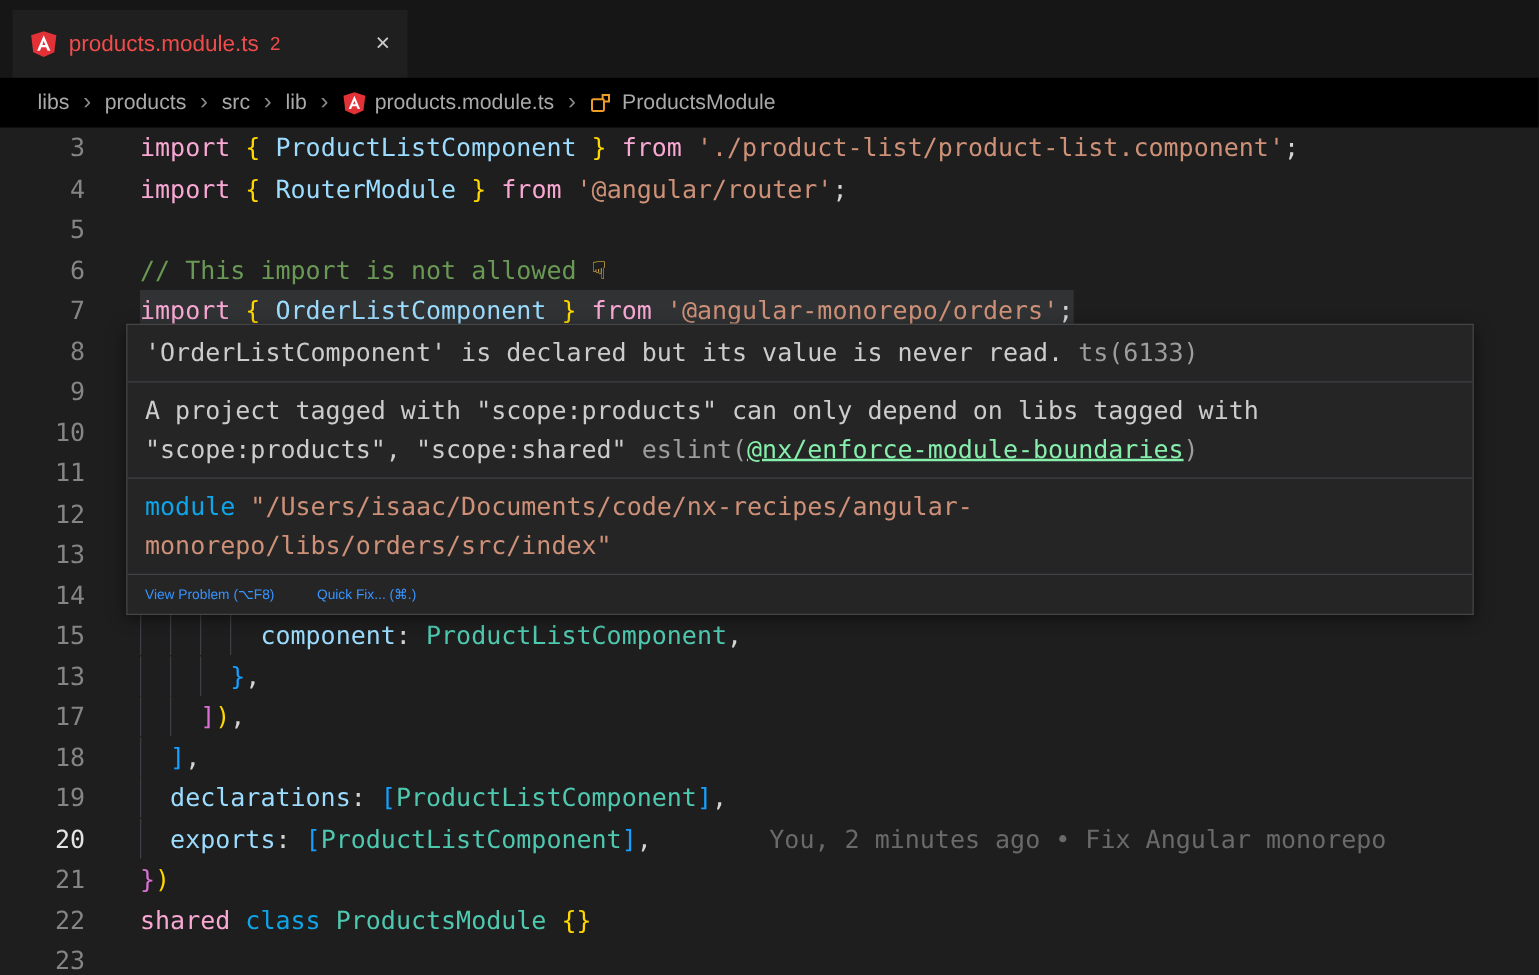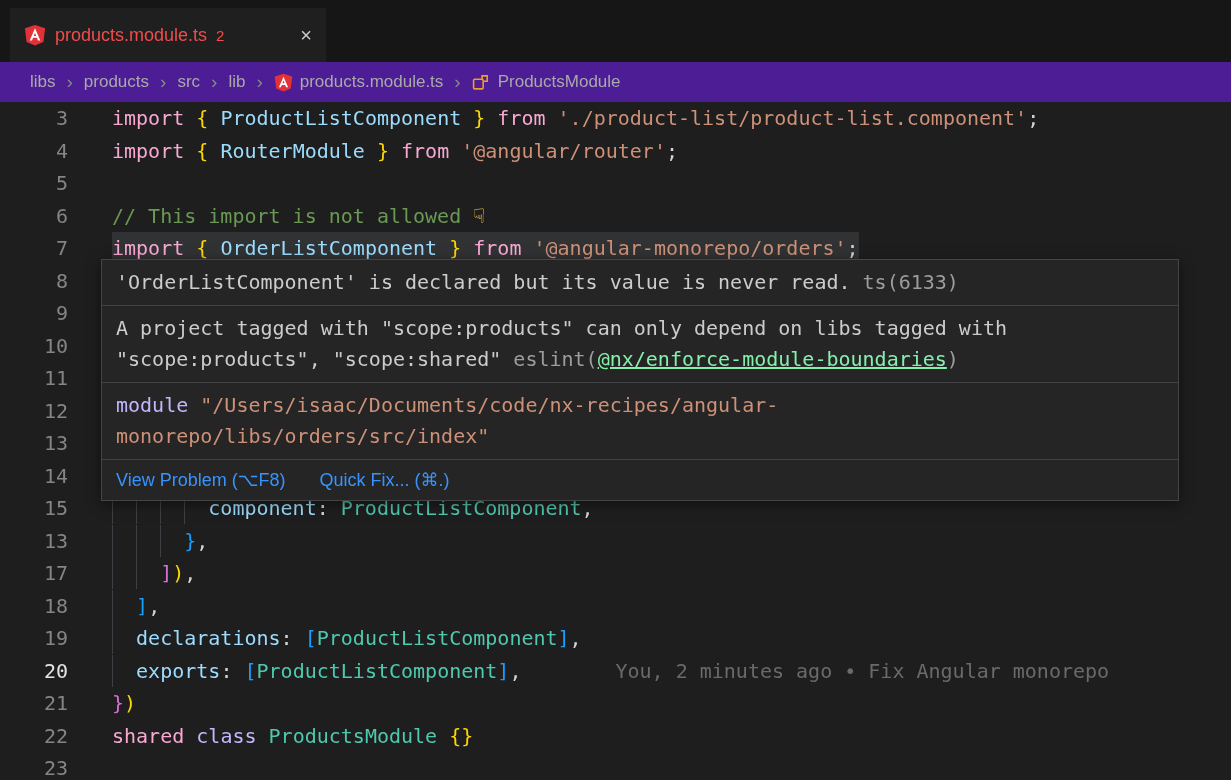--- a/index.html
+++ b/index.html
@@ -9,39 +9,39 @@
   
   .tab-bar { height:62px; background:#161616; position:relative; }
   .tab { position:absolute; left:10px; top:8px; bottom:0; width:316px; background:#1f1f1f;
          display:flex; align-items:center; padding:0 14px; cursor:pointer; }
   .tab-icon { width:22px; height:22px; flex:none; display:flex; align-items:center; }
   .tab-title { color:#F14C4C; font-size:18px; margin-left:9px; }
   .tab-badge { color:#F14C4C; font-size:15px; margin-left:9px; }
   .tab-close { color:#cccccc; font-size:20px; margin-left:auto; cursor:pointer; }
 
   
-  .breadcrumbs { height:40px; background:#4c1d95; display:flex; align-items:center;
+  .breadcrumbs { height:40px; background:#000000; display:flex; align-items:center;
                  padding-left:30px; gap:11px; color:#a9a9a9; font-size:17px; }
   .bc-sep { color:#8a8a8a; font-size:19px; }
   .bc-item { display:flex; align-items:center; gap:7px; cursor:pointer; }
   .bc-icon { width:19px; height:19px; display:flex; align-items:center; }
 
   
   .editor { position:absolute; top:102px; left:0; right:0; bottom:0;
             font-family:"DejaVu Sans Mono", monospace; font-size:20px; overflow:hidden; }
   .code-line { display:flex; height:32.5px; line-height:32.5px; overflow:hidden; }
   .ln { width:68px; flex:none; text-align:right; color:#858585; }
   .code-line.current .ln { color:#e4e4e4; }
   .lt { margin-left:44px; white-space:pre; display:inline-block; }
   .lt.hl { background:rgba(118,128,138,0.20); }
   .blame { color:#6a6a6a; margin-left:94px; }
 
   
   .kw { color:#f9a8d4; }
-  .kb { color:#c4b5fd; }
+  .kb { color:#0ea5e9; }
   .vr { color:#9CDCFE; }
   .cl { color:#4EC9B0; }
   .st { color:#CE9178; }
   .cm { color:#6A9955; }
   .pn { color:#D4D4D4; }
   .b1 { color:#FFD700; }
   .b2 { color:#DA70D6; }
   .b3 { color:#179FFF; }
   .em { color:#FFCC4D; }
   .sq { text-decoration-line:underline; text-decoration-style:wavy; text-decoration-color:#F14C4C;
@@ -52,21 +52,21 @@
   
   .hover-popup { position:absolute; left:101px; top:259px; width:1078px; z-index:5;
                  background:#252526; border:1px solid #454545; box-shadow:0 3px 12px rgba(0,0,0,0.5);
                  font-family:"DejaVu Sans Mono", monospace; font-size:20px; }
   .hover-section { padding:7px 14px; border-bottom:1px solid #404045; }
   .hover-line { line-height:31px; white-space:pre; }
   .t   { color:#cccccc; }
   .dim { color:#9d9d9d; }
   .link{ color:#86efac; text-decoration:underline; cursor:pointer; }
   .hover-footer { display:flex; gap:34px; padding:9px 14px;
-                  font-family:"Liberation Sans", sans-serif; font-size:18px; }
+                  font-family:"Liberation Sans", sans-serif; font-size:11px; }
   .hover-action { color:#3794FF; cursor:pointer; }
 </style>
 </head>
 <body>
 
 <div class="tab-bar">
   <div class="tab">
     <span class="tab-icon">
       <svg width="22" height="22" viewBox="0 0 24 24">
         <path d="M12 1 L23 4.5 L21.2 19.5 L12 23.5 L2.8 19.5 L1 4.5 Z" fill="#E23237"></path>

